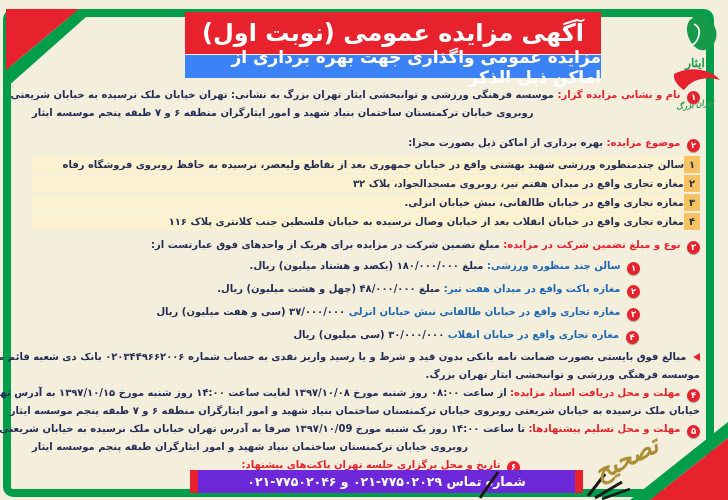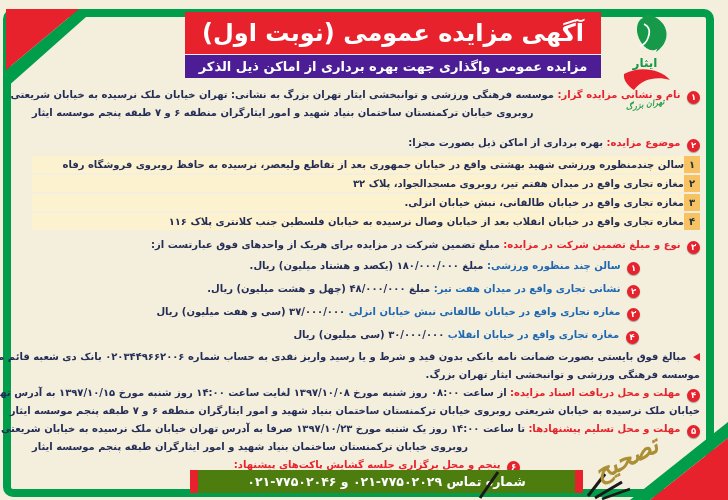--- a/index.html
+++ b/index.html
@@ -12,24 +12,24 @@
     position:absolute;left:3px;top:9px;right:14px;bottom:3px;
     border:8px solid #009e4b;border-radius:10px;
   }
   .corner-svg{position:absolute;}
   .banner{position:absolute;left:185px;top:12px;width:416px;}
   .banner-title{
     background:#e7222d;color:#fff;height:42px;display:flex;align-items:center;justify-content:center;
     font-size:24px;font-weight:bold;direction:rtl;
   }
   .banner-sub{
-    background:#4c1d95;color:#fff;height:23px;margin-top:1px;display:flex;align-items:center;justify-content:center;
-    font-size:13px;font-weight:bold;direction:rtl;
-  }
-  .logo{position:absolute;left:614px;top:12px;width:62px;text-align:center;}
+    background:#3b82f6;color:#fff;height:23px;margin-top:1px;display:flex;align-items:center;justify-content:center;
+    font-size:17px;font-weight:bold;direction:rtl;
+  }
+  .logo{position:absolute;left:664px;top:12px;width:62px;text-align:center;font-family:Liberation Serif, serif;}
   .logo-caption{color:#2e9e4f;font-size:8px;font-style:italic;transform:rotate(-8deg);font-weight:bold;}
   .content{
     position:absolute;left:32px;top:86px;width:668px;direction:rtl;
     color:#242d55;font-weight:bold;font-size:10px;text-align:right;
   }
   .line{line-height:18px;white-space:nowrap;}
   .center{text-align:left;}
   .sec-label{color:#e7222d;}
   .blue-label{color:#1e68b2;}
   .num-badge{
@@ -50,21 +50,21 @@
   .tri{
     display:inline-block;width:0;height:0;border-top:4px solid transparent;border-bottom:4px solid transparent;
     border-right:7px solid #e7222d;margin-left:3px;vertical-align:-1px;
   }
   .s6-title{padding-left:0;padding-right:180px;}
   .s6-line1{padding-right:296px;margin-top:33px;}
   .s6-note{padding-right:246px;}
   .contact{position:absolute;left:190px;top:470px;width:393px;height:23px;display:flex;}
   .cap{width:8px;background:#e7222d;}
   .contact-text{
-    flex:1;background:#4d7c0f;color:#fff;display:flex;align-items:center;justify-content:center;
+    flex:1;background:#6d28d9;color:#fff;display:flex;align-items:center;justify-content:center;
     font-size:12.5px;font-weight:bold;direction:rtl;white-space:nowrap;
   }
   .stamp{
     position:absolute;left:566px;top:444px;width:120px;color:#ab8f35;font-size:25px;font-weight:bold;
     transform:rotate(-27deg);direction:rtl;text-align:center;letter-spacing:1px;font-style:italic;
   }
   .brush{position:absolute;left:470px;top:468px;width:170px;height:32px;}
 </style>
 </head>
 <body>
@@ -138,21 +138,21 @@
   </div>
 
   <div class="sub-items">
     <div class="sub-line">
       <span class="num-badge">۱</span>
       <span class="blue-label">سالن چند منظوره ورزشی:</span>
       <span>مبلغ ۱۸۰/۰۰۰/۰۰۰ (یکصد و هشتاد میلیون) ریال.</span>
     </div>
     <div class="sub-line">
       <span class="num-badge">۲</span>
-      <span class="blue-label">نشانی تجاری واقع در میدان هفت تیر:</span>
+      <span class="blue-label">مغازه پاکت واقع در میدان هفت تیر:</span>
       <span>مبلغ ۴۸/۰۰۰/۰۰۰ (چهل و هشت میلیون) ریال.</span>
     </div>
     <div class="sub-line">
       <span class="num-badge">۳</span>
       <span class="blue-label">مغازه تجاری واقع در خیابان طالقانی نبش خیابان انزلی</span>
       <span>۳۷/۰۰۰/۰۰۰ (سی و هفت میلیون) ریال</span>
     </div>
     <div class="sub-line">
       <span class="num-badge">۴</span>
       <span class="blue-label">مغازه تجاری واقع در خیابان انقلاب</span>
@@ -169,27 +169,27 @@
   <div class="line">
     <span class="num-badge">۴</span>
     <span class="sec-label">مهلت و محل دریافت اسناد مزایده:</span>
     <span>از ساعت ۰۸:۰۰ روز شنبه مورخ ۱۳۹۷/۱۰/۰۸ لغایت ساعت ۱۴:۰۰ روز شنبه مورخ ۱۳۹۷/۱۰/۱۵ به آدرس تهران</span>
   </div>
   <div class="line center">خیابان ملک نرسیده به خیابان شریعتی روبروی خیابان ترکمنستان ساختمان بنیاد شهید و امور ایثارگران منطقه ۶ و ۷ طبقه پنجم موسسه ایثار</div>
 
   <div class="line">
     <span class="num-badge">۵</span>
     <span class="sec-label">مهلت و محل تسلیم پیشنهادها:</span>
-    <span>تا ساعت ۱۴:۰۰ روز یک شنبه مورخ ۱۳۹۷/۱۰/۲۳ صرفا به آدرس تهران خیابان ملک نرسیده به خیابان شریعتی</span>
+    <span>تا ساعت ۱۴:۰۰ روز یک شنبه مورخ ۱۳۹۷/۱۰/09 صرفا به آدرس تهران خیابان ملک نرسیده به خیابان شریعتی</span>
   </div>
   <div class="line center">روبروی خیابان ترکمنستان ساختمان بنیاد شهید و امور ایثارگران طبقه پنجم موسسه ایثار</div>
 
   <div class="line s6-title">
     <span class="num-badge">۶</span>
-    <span class="sec-label">پنجم و محل برگزاری جلسه گشایش پاکت‌های پیشنهاد:</span>
+    <span class="sec-label">تاریخ و محل برگزاری جلسه تهران پاکت‌های پیشنهاد:</span>
   </div>
   <div class="line s6-line1">ساعت ۱۰ صبح روز سه شنبه مورخ ۱۳۹۷/۱۰/۲۵ آدرس فوق ، دفتر مدیریت موسسه.</div>
 
 </div>
 
 <div class="contact">
   <div class="cap"></div>
   <div class="contact-text">شماره تماس ۷۷۵۰۲۰۲۹-۰۲۱ و ۷۷۵۰۲۰۴۶-۰۲۱</div>
   <div class="cap"></div>
 </div>

